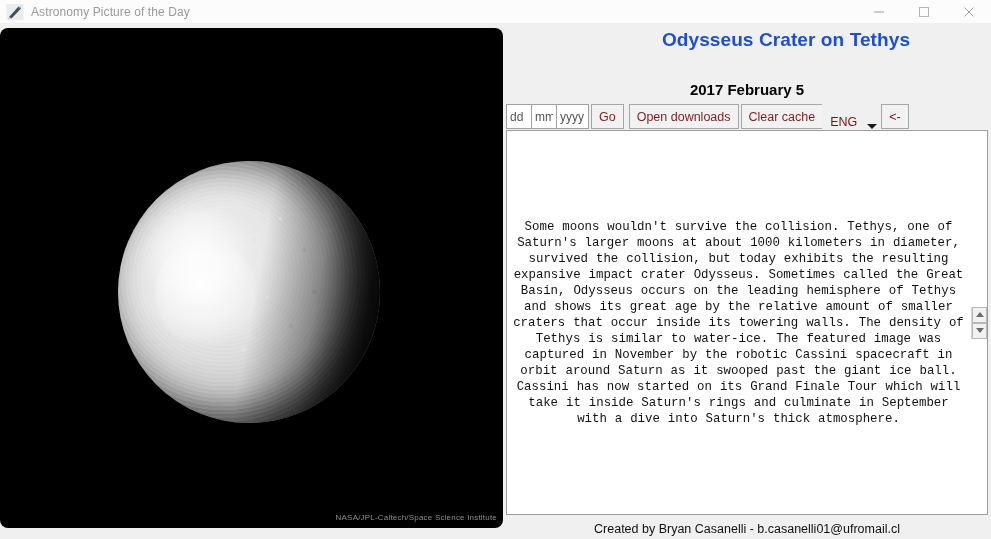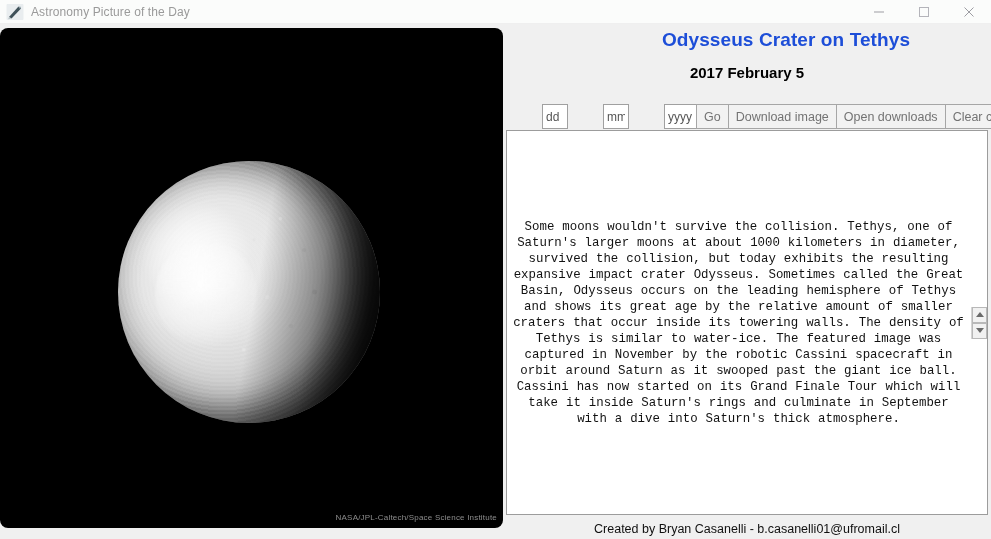--- a/index.html
+++ b/index.html
@@ -154,21 +154,21 @@
     width: 566px;
     text-align: center;
     font-size: 19px;
     font-weight: bold;
     color: #1d4ed8;
     letter-spacing: .1px;
   }
   .apod-date {
     position: absolute;
     left: 0;
-    top: 40px;
+    top: 57px;
     width: 488px;
     text-align: center;
     font-size: 15px;
     font-weight: bold;
     color: #000000;
   }
 
   
   .toolbar {
     position: absolute;
@@ -183,31 +183,30 @@
     width: 26px;
     background: #ffffff;
     border: 1px solid #a0a0a0;
     margin-right: -1px;
     font-family: "Liberation Sans", sans-serif;
     font-size: 12px;
     color: #333333;
     padding: 0 3px;
     box-sizing: border-box;
     outline: none;
-    margin-left: 36px;
   }
   .tb-input.yyyy { width: 33px; }
   .tb-input::placeholder { color: #555555; opacity: 1; }
   .tb-btn {
     background: #f2f2f2;
     border: 1px solid #a6a6a6;
     margin-right: -1px;
     font-family: "Liberation Sans", sans-serif;
     font-size: 12.5px;
-    color: #737373;
+    color: #7f1d1d;
     padding: 0 7px;
     box-sizing: border-box;
     display: flex;
     align-items: center;
     justify-content: center;
     white-space: nowrap;
     cursor: default;
   }
   .tb-gap { width: 3px; }
   .tb-select {
@@ -365,21 +364,20 @@
     <div class="apod-title">Odysseus Crater on Tethys</div>
     <div class="apod-date">2017 February 5</div>
 
     <div class="toolbar">
       <input class="tb-input" type="text" placeholder="dd" style="">
       <input class="tb-input" type="text" placeholder="mm" style="">
       <input class="tb-input yyyy" type="text" placeholder="yyyy" style="">
       <div class="tb-gap"></div>
       <div class="tb-btn">Go</div>
       <div class="tb-gap"></div>
-      <div class="tb-btn">Download image</div>
       <div class="tb-gap"></div>
       <div class="tb-btn">Open downloads</div>
       <div class="tb-gap"></div>
       <div class="tb-btn">Clear cache</div>
       <div class="tb-select">
         <span>ENG</span>
         <span class="chev"></span>
       </div>
       <div class="tb-arrow">&lt;-</div>
 

